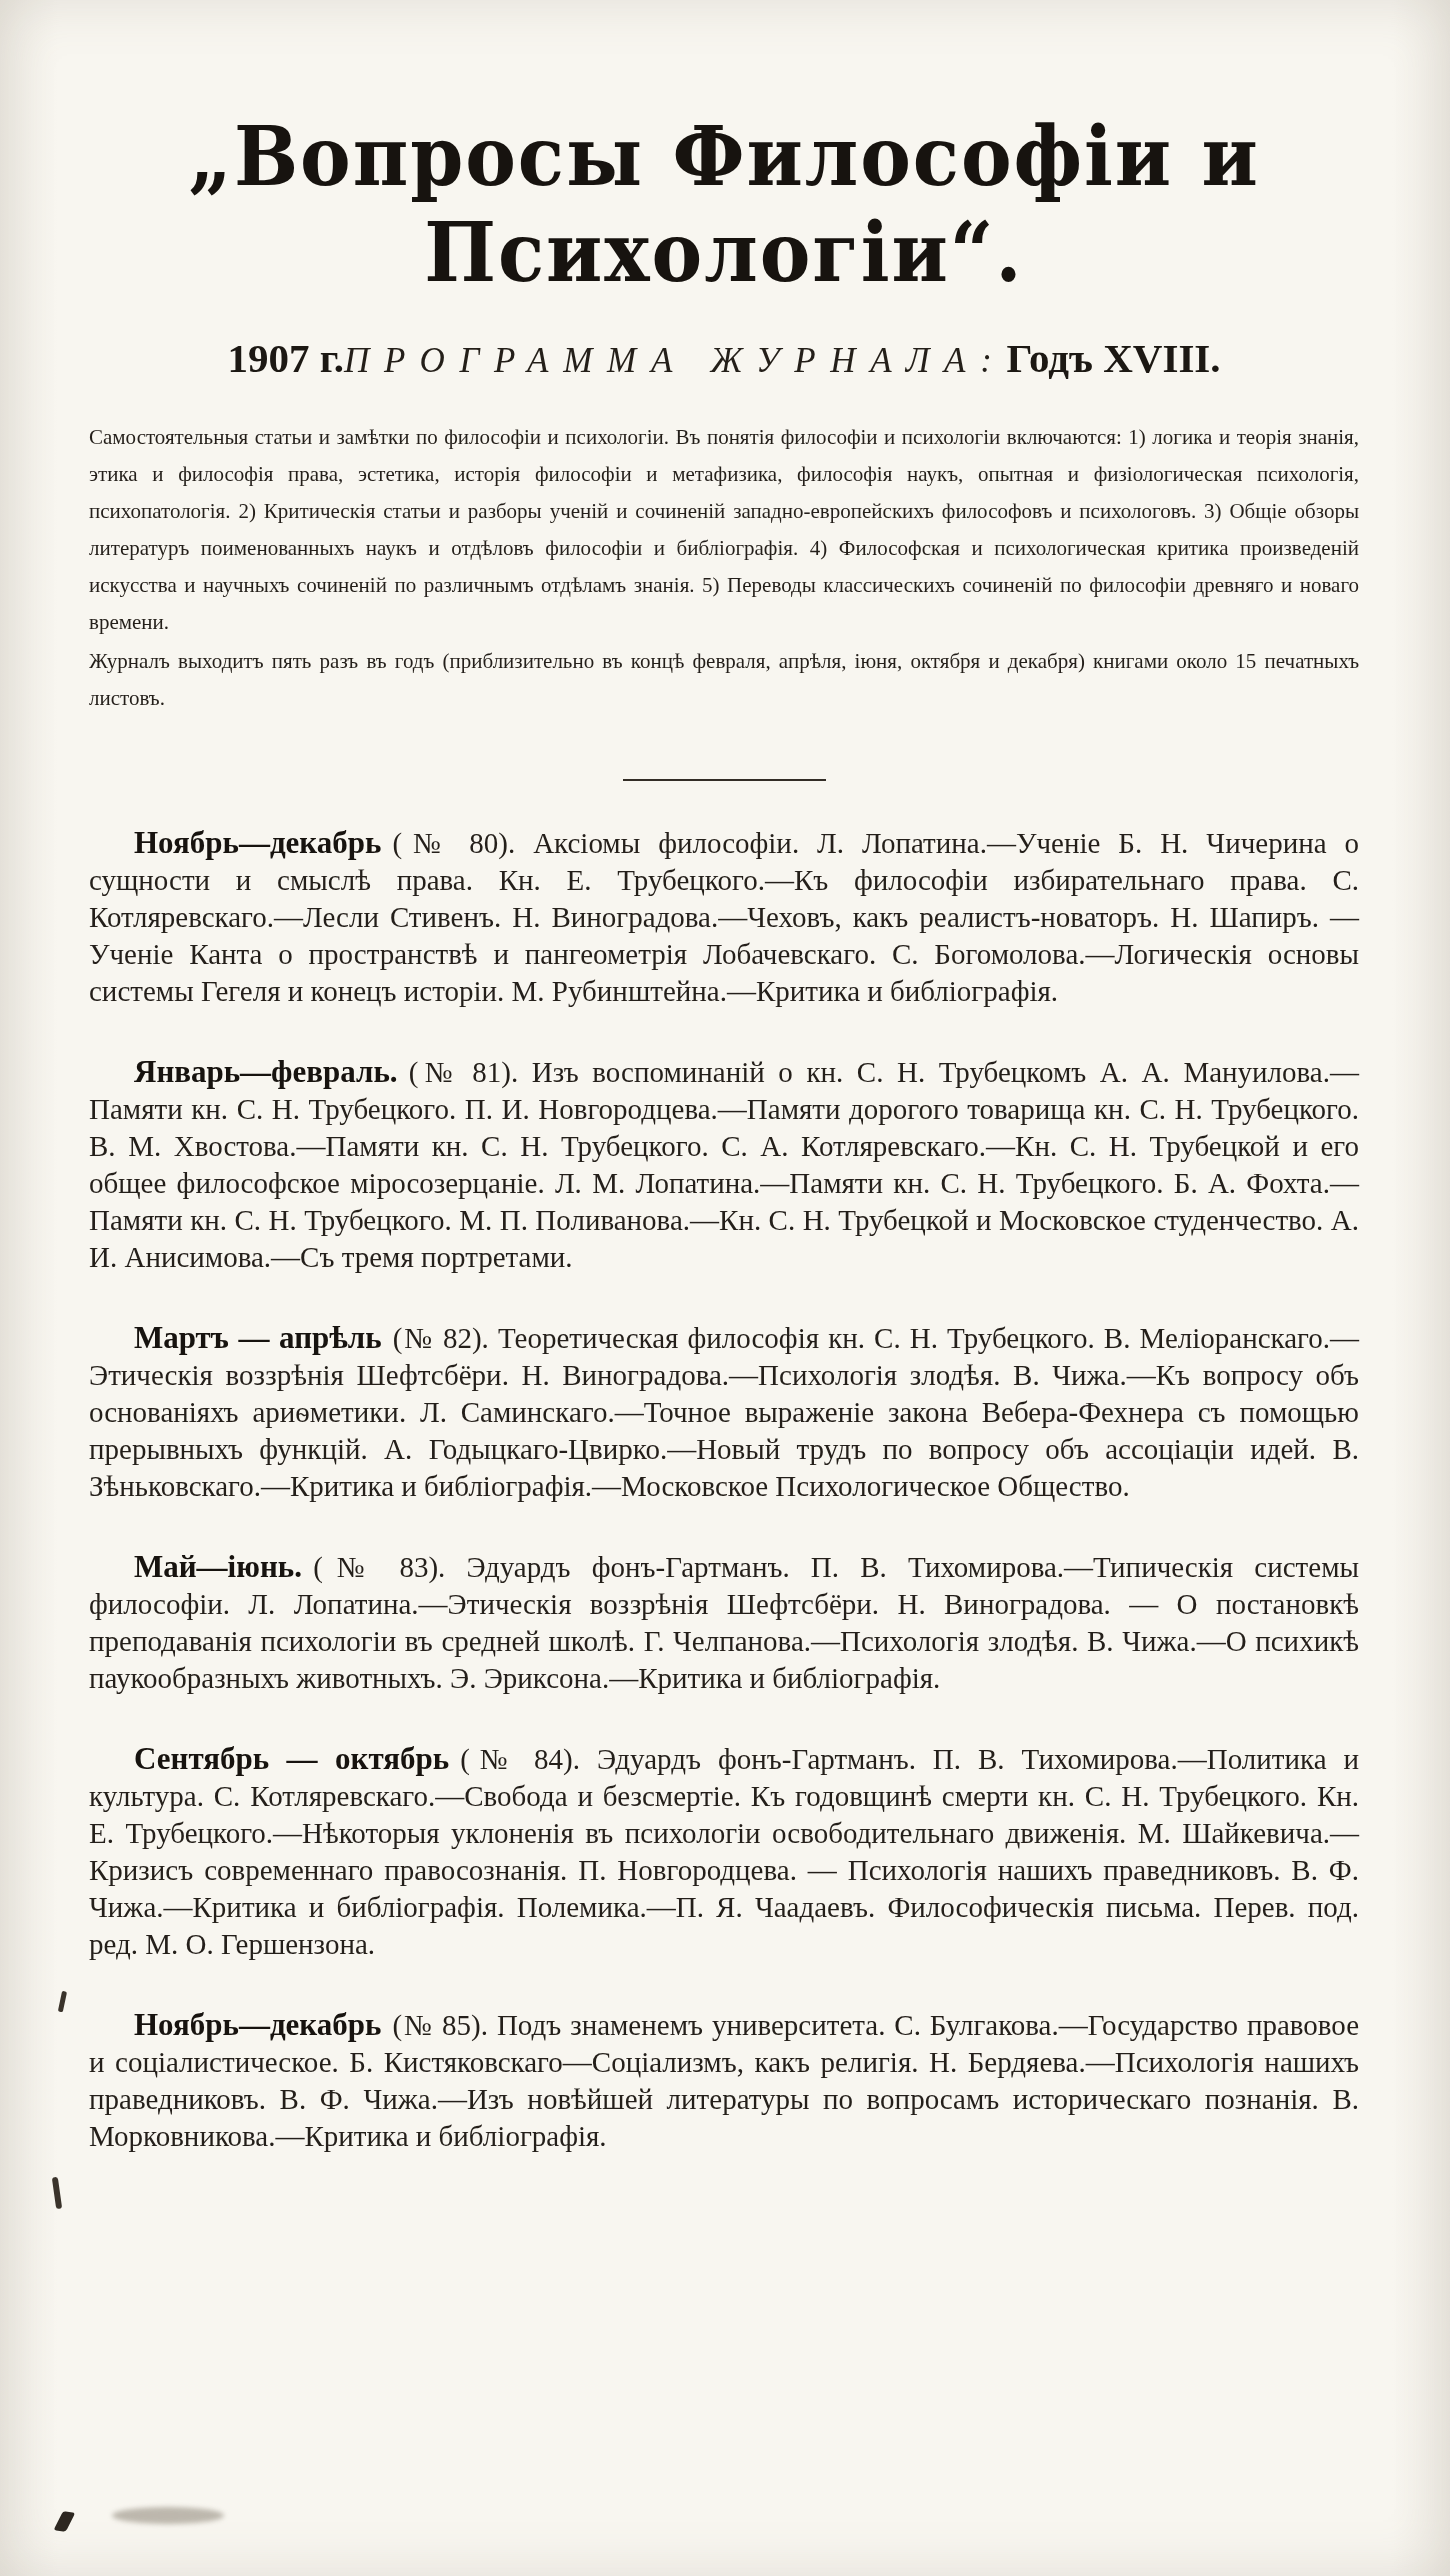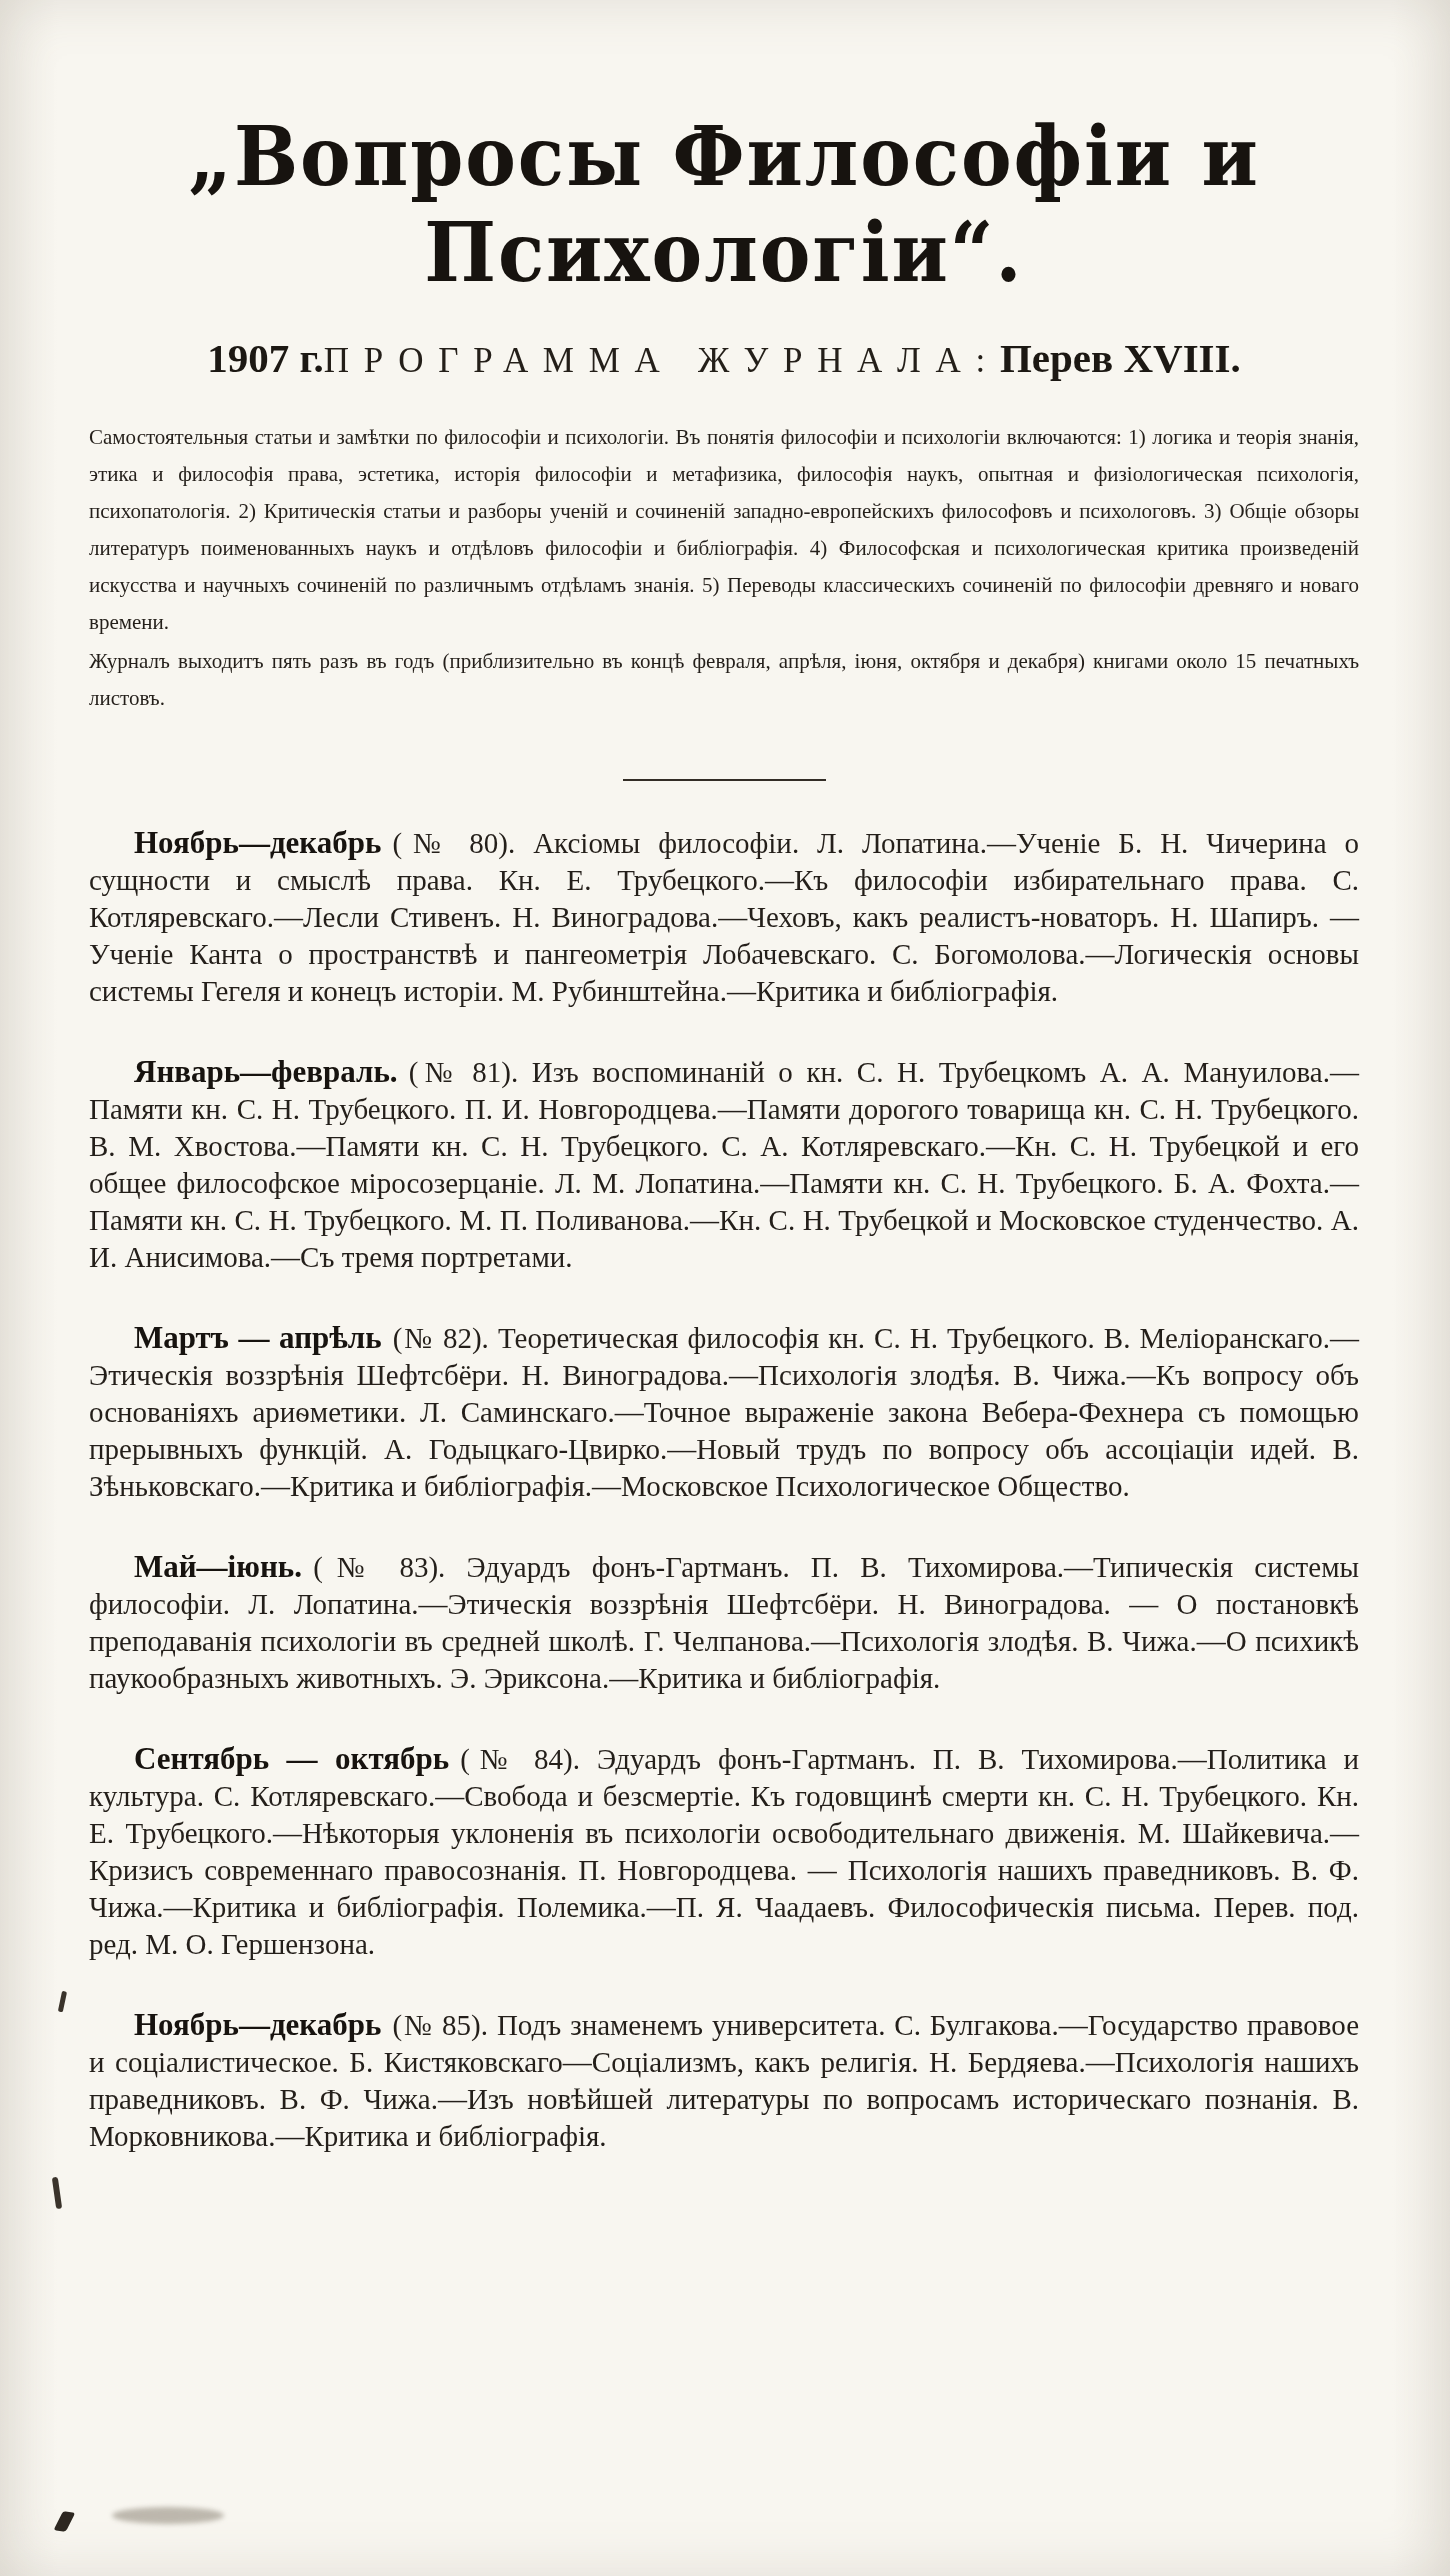--- a/index.html
+++ b/index.html
@@ -41,20 +41,21 @@
   .year-label, .volume-label {
     font-weight: bold;
     font-size: 41px;
     color: #1c1813;
   }
   .program-label {
     font-weight: normal;
     font-size: 35px;
     letter-spacing: 0.42em;
     color: #241f19;
+    font-style: italic;
   }
   .body-text {
     font-size: 21px;
     line-height: 37px;
     text-align: justify;
     color: #241f1a;
   }
   .intro { margin: 37px 0 0; }
   .schedule { margin: 1.9px 0 0; }
   .divider {
@@ -119,21 +120,21 @@
 </head>
 <body>
 
 <div class="page">
 
   <h1 class="journal-title">„Вопросы Философіи и Психологіи“.</h1>
 
   <div class="program-line">
     <span class="year-label">1907 г.</span>
     <span class="program-label">ПРОГРАММА ЖУРНАЛА:</span>
-    <span class="volume-label">Перев XVIII.</span>
+    <span class="volume-label">Годъ XVIII.</span>
   </div>
 
   <p class="body-text intro">Самостоятельныя статьи и замѣтки по философіи и психологіи. Въ понятія философіи и психологіи включаются: 1) логика и теорія знанія, этика и философія права, эстетика, исторія философіи и метафизика, философія наукъ, опытная и физіологическая психологія, психопатологія. 2) Критическія статьи и разборы ученій и сочиненій западно-европейскихъ философовъ и психологовъ. 3) Общіе обзоры литературъ поименованныхъ наукъ и отдѣловъ философіи и библіографія. 4) Философская и психологическая критика произведеній искусства и научныхъ сочиненій по различнымъ отдѣламъ знанія. 5) Переводы классическихъ сочиненій по философіи древняго и новаго времени.</p>
   <p class="body-text schedule">Журналъ выходитъ пять разъ въ годъ (приблизительно въ концѣ февраля, апрѣля, іюня, октября и декабря) книгами около 15 печатныхъ листовъ.</p>
 
   <hr class="divider">
 
 
   <div class="entries">
     <p class="entry">

